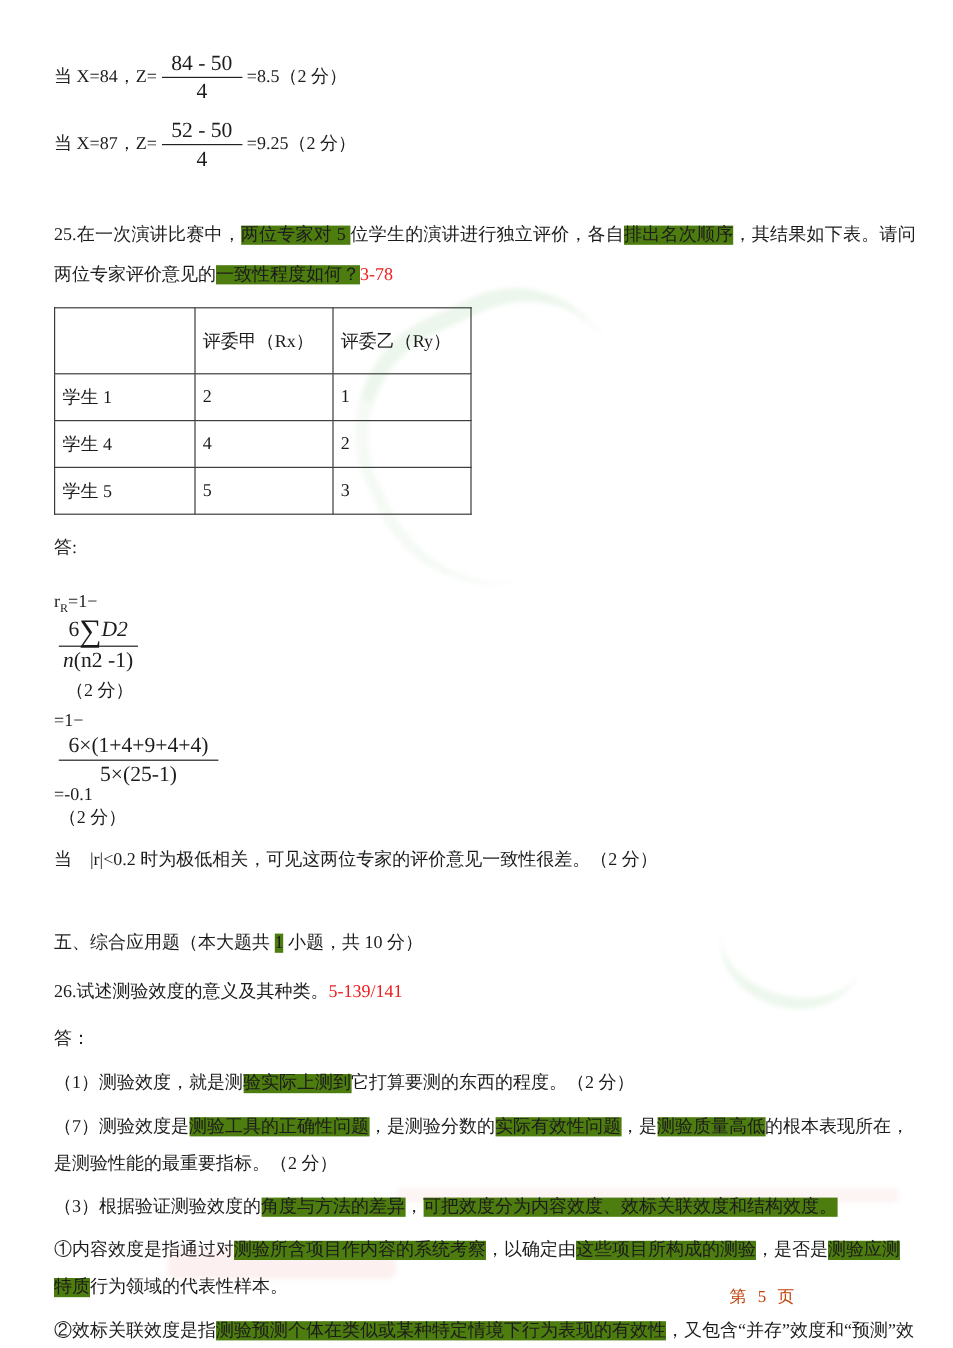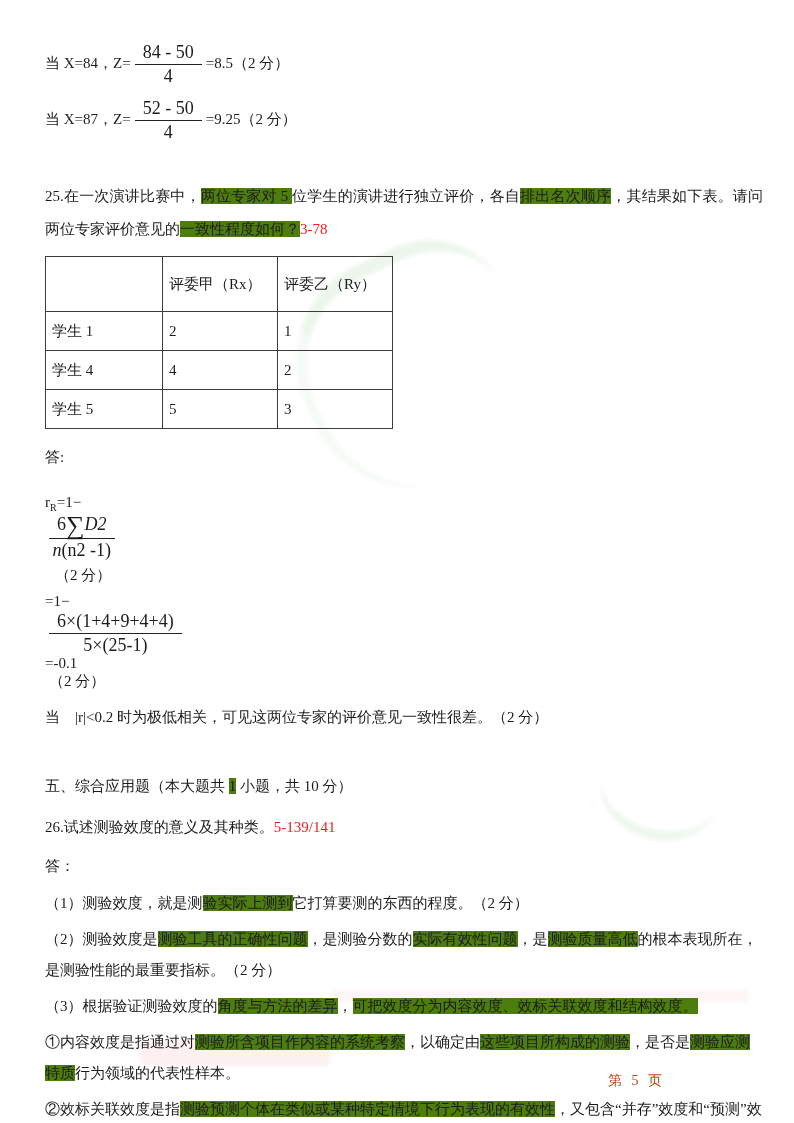--- a/index.html
+++ b/index.html
@@ -140,20 +140,20 @@
 
   <div class="para" style="margin-top:10px;">当　|r|&lt;0.2 时为极低相关，可见这两位专家的评价意见一致性很差。（2 分）</div>
 
   <div class="section-head"><span class="seg-plain">五、综合应用题（本大题共 </span><span class="seg-hl">1</span><span class="seg-plain"> 小题，共 10 分）</span></div>
 
   <div class="q-line"><span class="seg-plain">26.试述测验效度的意义及其种类。</span><span class="seg-red">5-139/141</span></div>
 
   <div class="ans-label">答：</div>
 
   <div class="answer-para"><span class="seg-plain">（1）测验效度，就是测</span><span class="seg-hl">验实际上测到</span><span class="seg-plain">它打算要测的东西的程度。（2 分）</span></div>
-  <div class="answer-para"><span class="seg-plain">（2）测验效度是</span><span class="seg-hl">测验工具的正确性问题</span><span class="seg-plain">，是测验分数的</span><span class="seg-hl">实际有效性问题</span><span class="seg-plain">，是</span><span class="seg-hl">测验质量高低</span><span class="seg-plain">的根本表现所在，是测验性能的最重要指标。（2 分）</span></div>
+  <div class="answer-para"><span class="seg-plain">（7）测验效度是</span><span class="seg-hl">测验工具的正确性问题</span><span class="seg-plain">，是测验分数的</span><span class="seg-hl">实际有效性问题</span><span class="seg-plain">，是</span><span class="seg-hl">测验质量高低</span><span class="seg-plain">的根本表现所在，是测验性能的最重要指标。（2 分）</span></div>
   <div class="answer-para"><span class="seg-plain">（3）根据验证测验效度的</span><span class="seg-hl">角度与方法的差异</span><span class="seg-plain">，</span><span class="seg-hl">可把效度分为内容效度、效标关联效度和结构效度。</span></div>
   <div class="answer-para"><span class="seg-plain">①内容效度是指通过对</span><span class="seg-hl">测验所含项目作内容的系统考察</span><span class="seg-plain">，以确定由</span><span class="seg-hl">这些项目所构成的测验</span><span class="seg-plain">，是否是</span><span class="seg-hl">测验应测特质</span><span class="seg-plain">行为领域的代表性样本。</span></div>
   <div class="answer-para"><span class="seg-plain">②效标关联效度是指</span><span class="seg-hl">测验预测个体在类似或某种特定情境下行为表现的有效性</span><span class="seg-plain">，又包含“并存”效度和“预测”效</span><span class="seg-plain">度。</span></div>
 
 </div>
 
 <div class="footer">第 5 页</div>
 
 </body></html>

